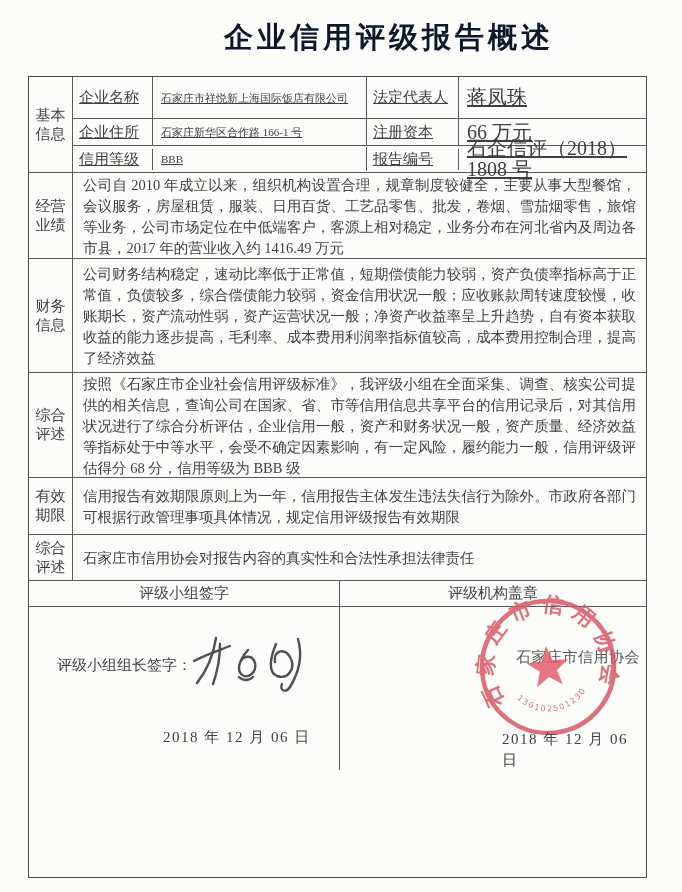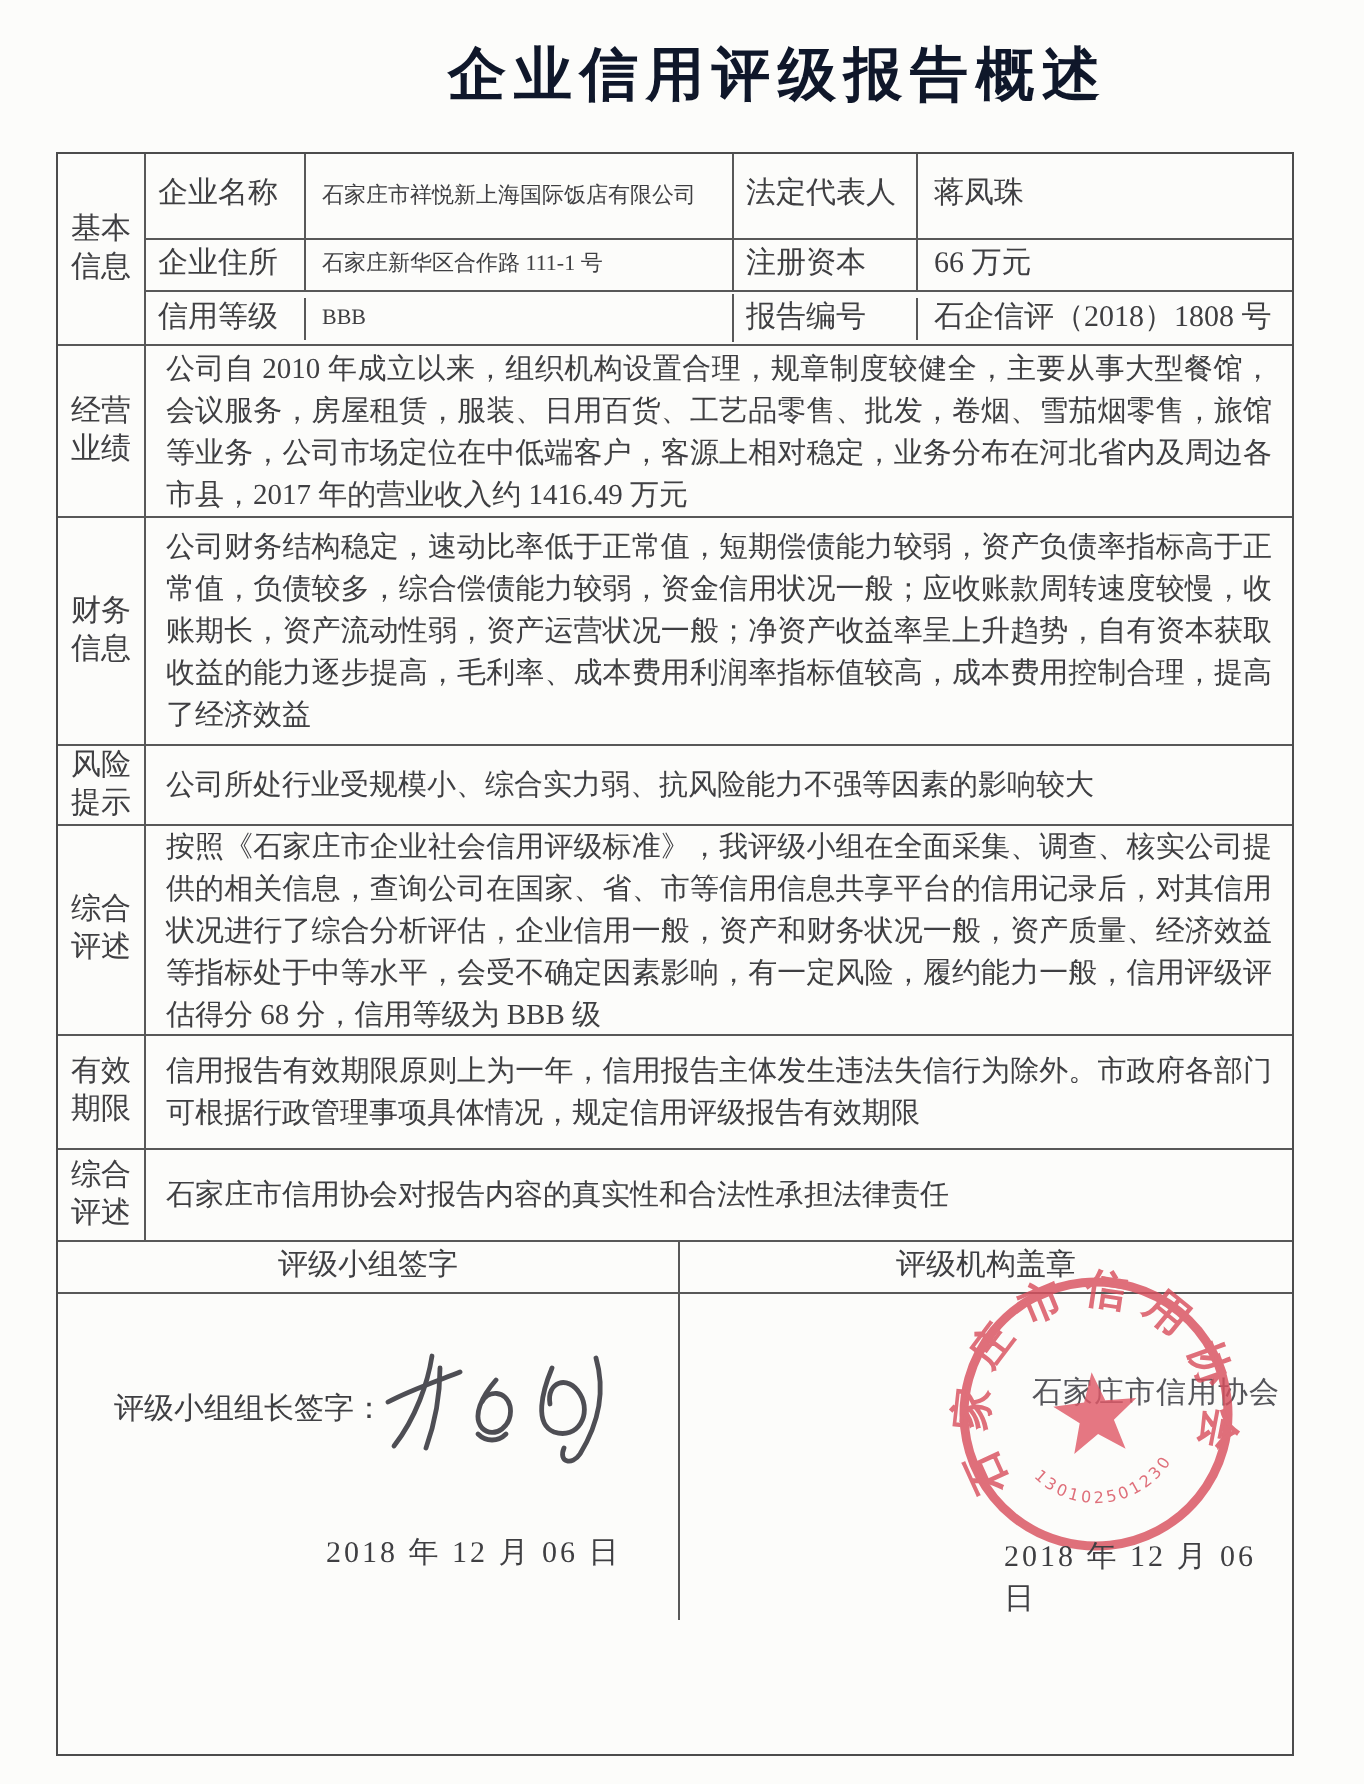--- a/index.html
+++ b/index.html
@@ -29,23 +29,23 @@
   .cell.end{border-right:none;}
   .lblcell{
     display:flex;align-items:center;justify-content:center;
     text-align:center;font-size:15px;line-height:19px;
     padding:0 4px;
   }
   .c1{width:44px;flex:none;}
   .c2{width:80px;flex:none;display:flex;align-items:center;padding:0 6px;font-size:15px;}
   .c3{width:214px;flex:none;display:flex;align-items:center;padding:2px 8px;font-size:11px;line-height:20px;}
   .c4{width:92px;flex:none;display:flex;align-items:center;padding:0 6px;font-size:15px;}
-  .c5{flex:1;display:flex;align-items:center;padding:0 8px;font-size:15px;}
+  .c5{flex:1;display:flex;align-items:center;padding:0 8px;font-size:20px;}
   .basic-right{flex:1;display:flex;flex-direction:column;}
-  .brow{display:flex;border-bottom:1px solid #585858;box-sizing:border-box;}
+  .brow{display:flex;border-bottom:1px solid #585858;box-sizing:border-box;text-decoration:underline;}
   .brow.last{border-bottom:none;align-items:center;}
   .content{
     flex:1;padding:2px 10px 0 10px;
     text-align:justify;
     display:flex;align-items:center;
   }
   .content>div{width:100%;}
   .fh{
     display:flex;align-items:center;justify-content:center;
     font-size:15px;
@@ -74,21 +74,21 @@
       <div class="cell c1 lblcell">基本信息</div>
       <div class="basic-right">
         <div class="brow" style="height:43px">
           <div class="cell c2">企业名称</div>
           <div class="cell c3">石家庄市祥悦新上海国际饭店有限公司</div>
           <div class="cell c4">法定代表人</div>
           <div class="cell c5 end">蒋凤珠</div>
         </div>
         <div class="brow" style="height:27px">
           <div class="cell c2">企业住所</div>
-          <div class="cell c3">石家庄新华区合作路 111-1 号</div>
+          <div class="cell c3">石家庄新华区合作路 166-1 号</div>
           <div class="cell c4">注册资本</div>
           <div class="cell c5 end">66 万元</div>
         </div>
         <div class="brow last" style="height:26px">
           <div class="cell c2">信用等级</div>
           <div class="cell c3">BBB</div>
           <div class="cell c4">报告编号</div>
           <div class="cell c5 end">石企信评（2018）1808 号</div>
         </div>
       </div>
@@ -102,26 +102,20 @@
     </div>
 
     <div class="row" style="height:114px">
       <div class="cell c1 lblcell">财务信息</div>
       <div class="content cell end">
           <div>公司财务结构稳定，速动比率低于正常值，短期偿债能力较弱，资产负债率指标高于正常值，负债较多，综合偿债能力较弱，资金信用状况一般；应收账款周转速度较慢，收账期长，资产流动性弱，资产运营状况一般；净资产收益率呈上升趋势，自有资本获取收益的能力逐步提高，毛利率、成本费用利润率指标值较高，成本费用控制合理，提高了经济效益</div>
         </div>
     </div>
 
 
-    <div class="row" style="height:40px">
-      <div class="cell c1 lblcell">风险提示</div>
-      <div class="content cell end">
-          <div>公司所处行业受规模小、综合实力弱、抗风险能力不强等因素的影响较大</div>
-        </div>
-    </div>
 
     <div class="row" style="height:105px">
       <div class="cell c1 lblcell">综合评述</div>
       <div class="content cell end">
           <div>按照《石家庄市企业社会信用评级标准》，我评级小组在全面采集、调查、核实公司提供的相关信息，查询公司在国家、省、市等信用信息共享平台的信用记录后，对其信用状况进行了综合分析评估，企业信用一般，资产和财务状况一般，资产质量、经济效益等指标处于中等水平，会受不确定因素影响，有一定风险，履约能力一般，信用评级评估得分 68 分，信用等级为 BBB 级</div>
         </div>
     </div>
 
     <div class="row" style="height:57px">
       <div class="cell c1 lblcell">有效期限</div>

